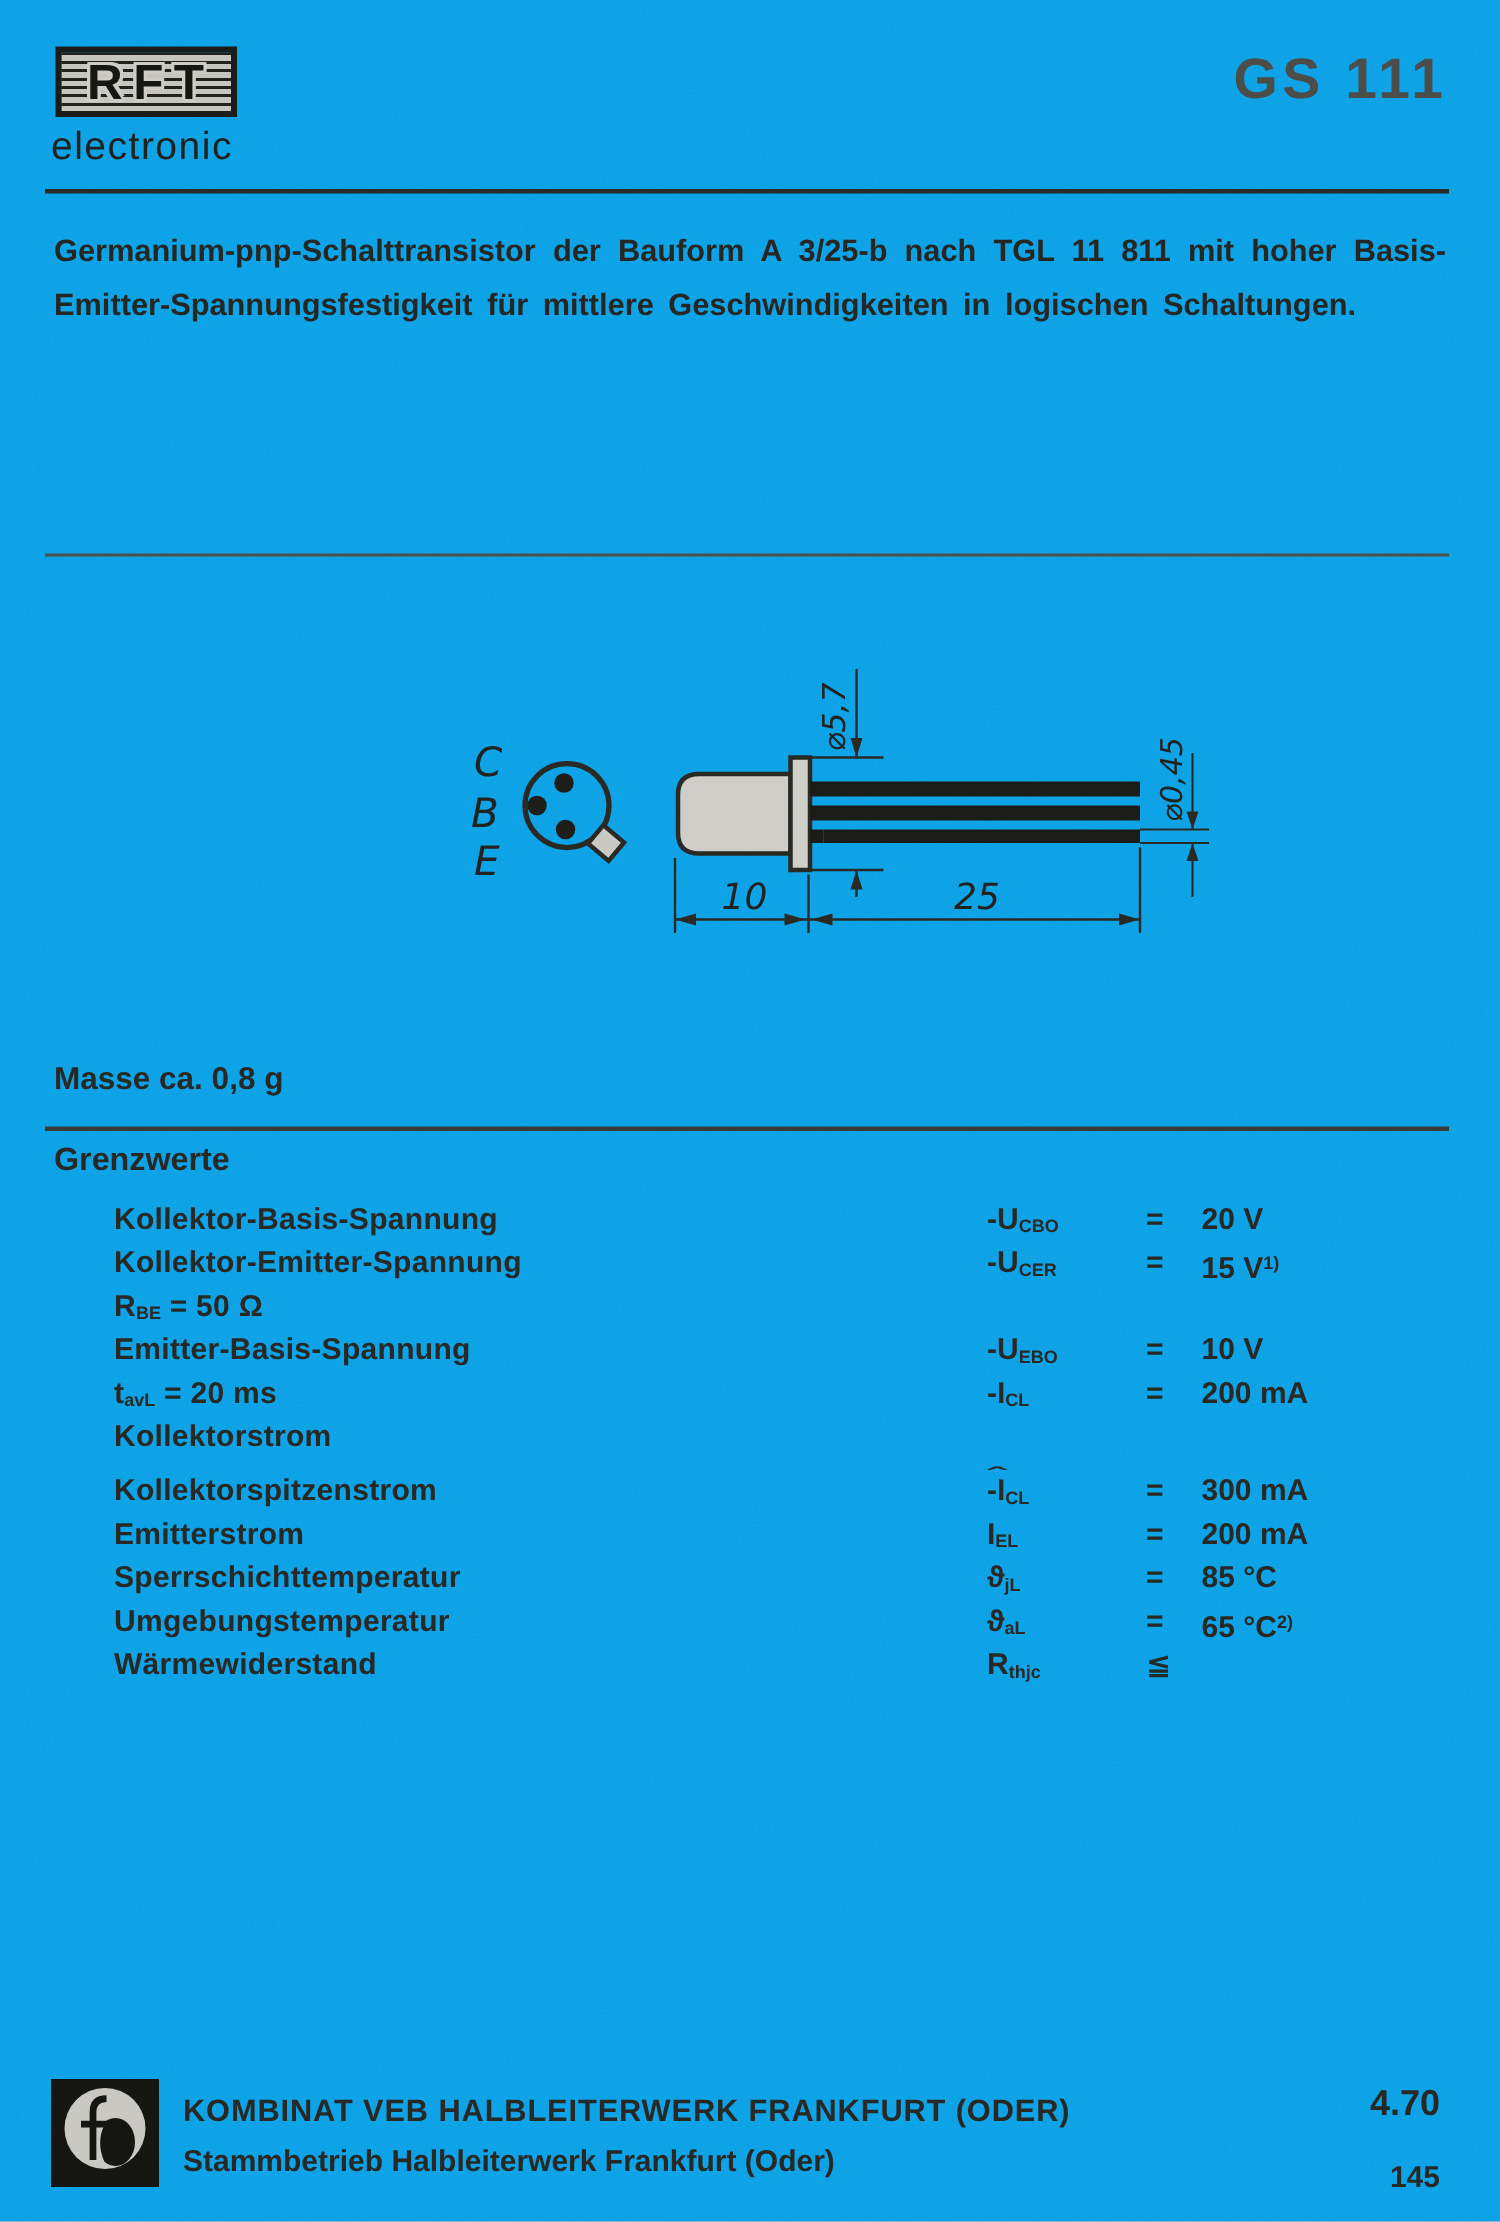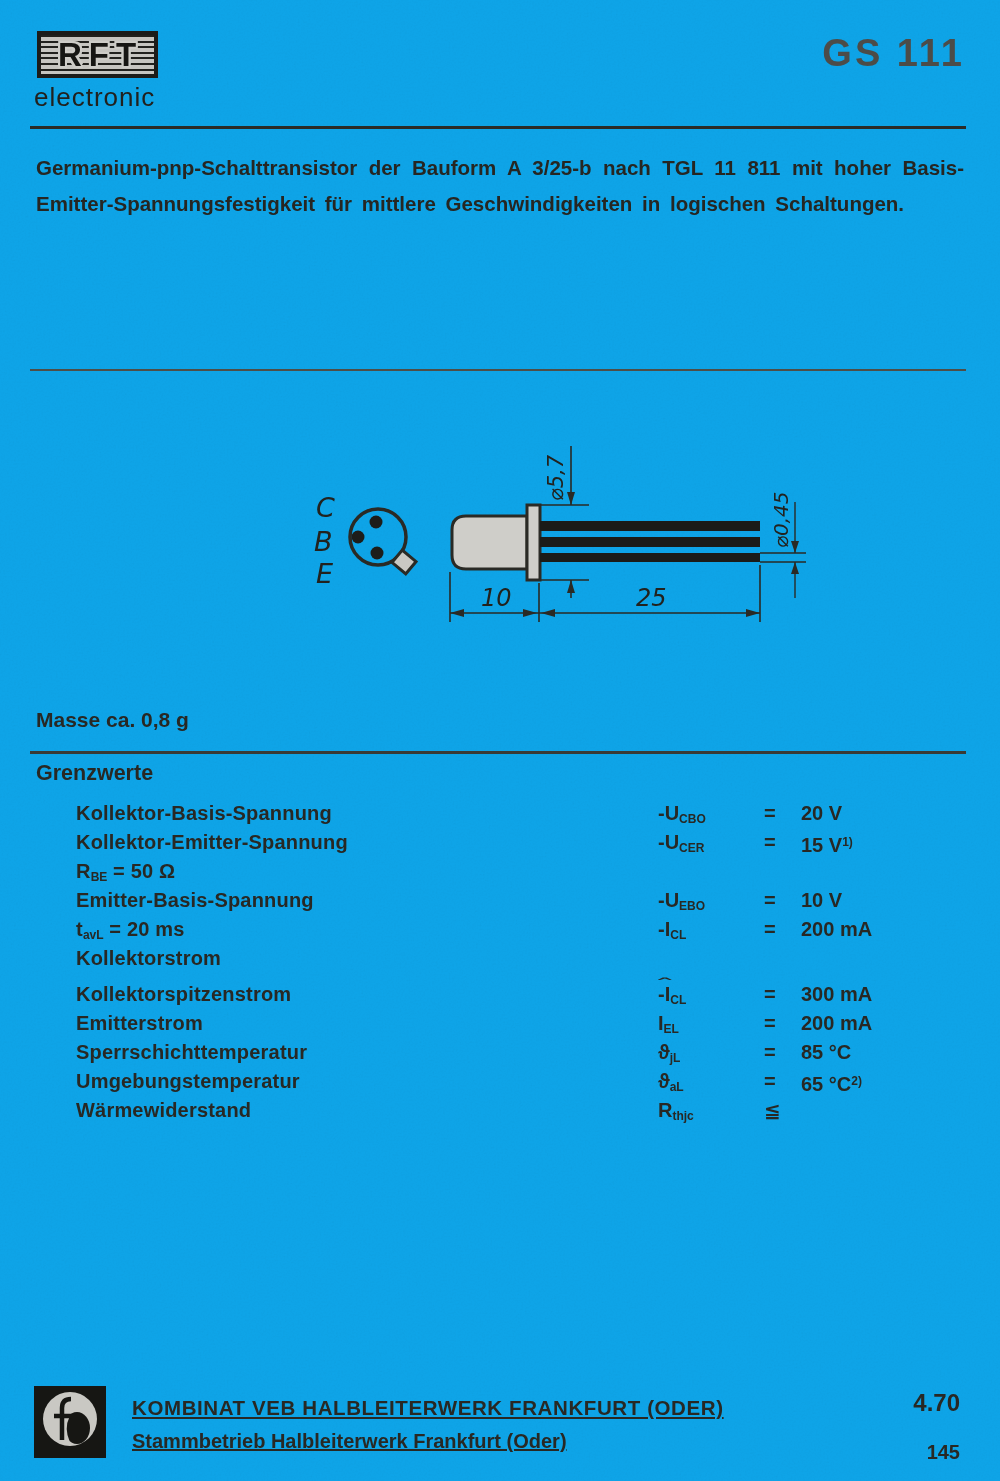--- a/index.html
+++ b/index.html
@@ -51,21 +51,21 @@
   .lsym{width:106px;}
   .lrel{width:37px;}
   .lval{flex:1;}
   sub{font-size:.6em;vertical-align:-.22em;letter-spacing:0;}
   sup{font-size:.6em;vertical-align:.5em;}
   .hatwrap{position:relative;display:inline-block;}
   .hat{position:absolute;left:55%;top:-.62em;transform:translateX(-50%) scaleX(2.6);font-weight:400;font-size:.8em;}
 
   
   .footer-logo{position:absolute;left:34px;top:1386px;}
-  .company{position:absolute;left:132px;top:1396px;font-weight:800;text-decoration:underline;}
+  .company{position:absolute;left:122px;top:1396px;font-weight:800;}
   .company .c1{font-size:20.5px;letter-spacing:.6px;display:block;}
   .company .c2{font-size:20px;display:block;margin-top:10px;}
   .footer-date{position:absolute;left:870px;top:1389px;width:90px;text-align:right;font-size:24px;font-weight:700;}
   .footer-page{position:absolute;left:870px;top:1441px;width:90px;text-align:right;font-size:20px;font-weight:700;}
 </style>
 </head>
 <body>
 
 <div class="page">
 

